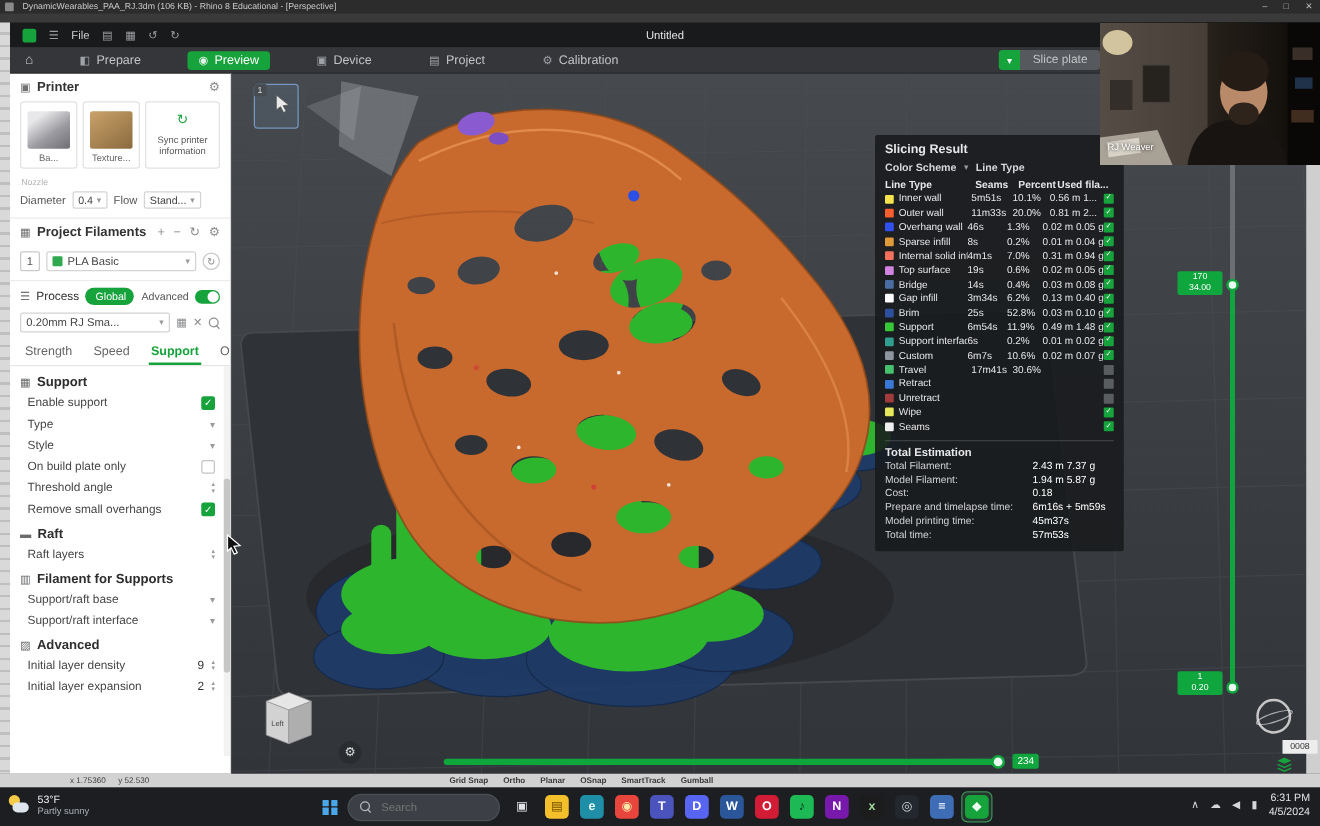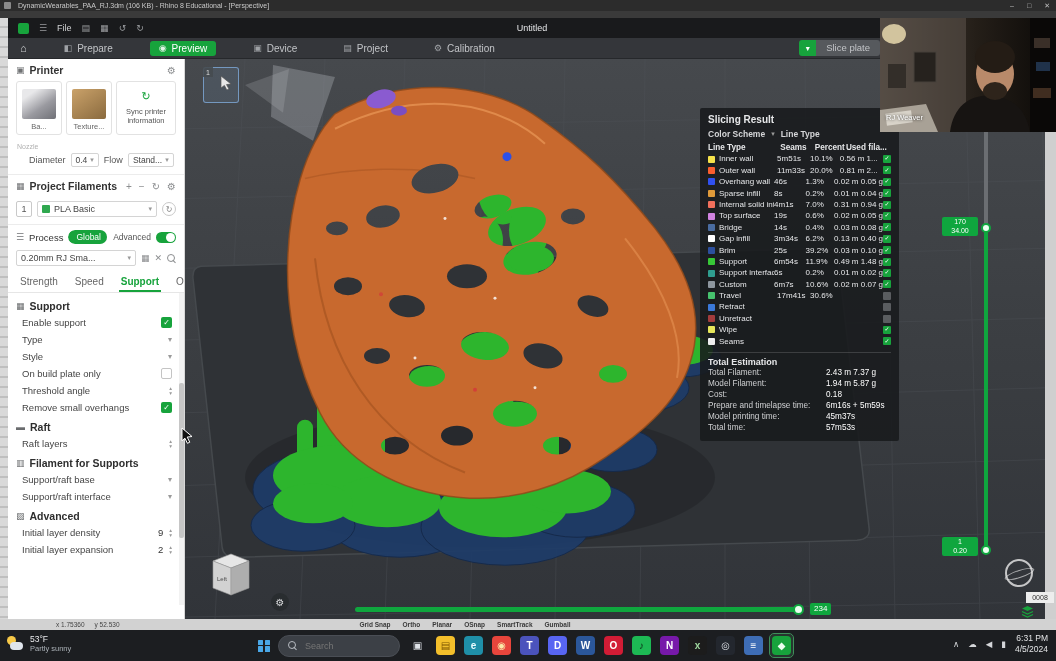--- a/index.html
+++ b/index.html
@@ -47,21 +47,21 @@
   .gear{color:#8c8e90;font-size:10px;font-weight:normal;}
   .cards{display:flex;gap:4px;padding:0 8px;height:58px;}
   .card{border:1px solid #e2e2e2;border-radius:3px;flex:0 0 46px;display:flex;flex-direction:column;
     align-items:center;justify-content:flex-end;font-size:7.5px;color:#666;padding:3px 2px;height:54px;overflow:hidden;}
   .card .thumb{width:34px;height:30px;border-radius:2px;margin-bottom:3px;}
   .thumb.printer{background:linear-gradient(145deg,#e8e8ea 20%,#9a9aa0 60%,#6f7076);}
   .thumb.texture{background:linear-gradient(145deg,#caa26a,#8a6a3e);}
   .card.sync{flex:1;justify-content:center;gap:3px;text-align:center;color:#555;line-height:1.25;}
   .card.sync .sy{font-size:11px;color:#17a33c;}
   .nozzle-label{font-size:7px;color:#b0b0b0;padding:4px 9px 1px;}
-  .nozzle-row{display:flex;align-items:center;gap:5px;padding:2px 21px 7px;font-size:9px;color:#555;
+  .nozzle-row{display:flex;align-items:center;gap:5px;padding:2px 8px 7px;font-size:9px;color:#555;
     border-bottom:1px solid #ececec;}
   .mini-select{border:1px solid #d4d4d4;border-radius:2px;padding:1px 4px;display:flex;align-items:center;
     gap:3px;font-size:8.5px;color:#444;background:#fff;}
   .chv{color:#999;font-size:7px;}
   .fil-row{display:flex;align-items:center;gap:5px;padding:4px 8px 7px;border-bottom:1px solid #ececec;}
   .slot{width:16px;height:16px;border:1px solid #c9c9c9;border-radius:2px;font-size:9px;display:flex;
     align-items:center;justify-content:center;color:#555;}
   .fil-select{flex:1;border:1px solid #d4d4d4;border-radius:2px;height:16px;display:flex;align-items:center;
     gap:4px;padding:0 4px;font-size:9px;color:#444;}
   .chip{width:8px;height:8px;background:#2fa84f;border-radius:1px;}
@@ -667,21 +667,21 @@
             <span class="c-chk">
               <span class="rchk on">✓</span>
             </span>
           </div>
           <div class="tbl-row">
             <span class="c-name">
               <span class="sq" style="background: rgb(44, 79, 158);"></span>
               <span>Brim</span>
             </span>
             <span class="c-time">25s</span>
-            <span class="c-pct">39.2%</span>
+            <span class="c-pct">52.8%</span>
             <span class="c-used">0.03 m 0.10 g</span>
             <span class="c-chk">
               <span class="rchk on">✓</span>
             </span>
           </div>
           <div class="tbl-row">
             <span class="c-name">
               <span class="sq" style="background: rgb(55, 200, 55);"></span>
               <span>Support</span>
             </span>

